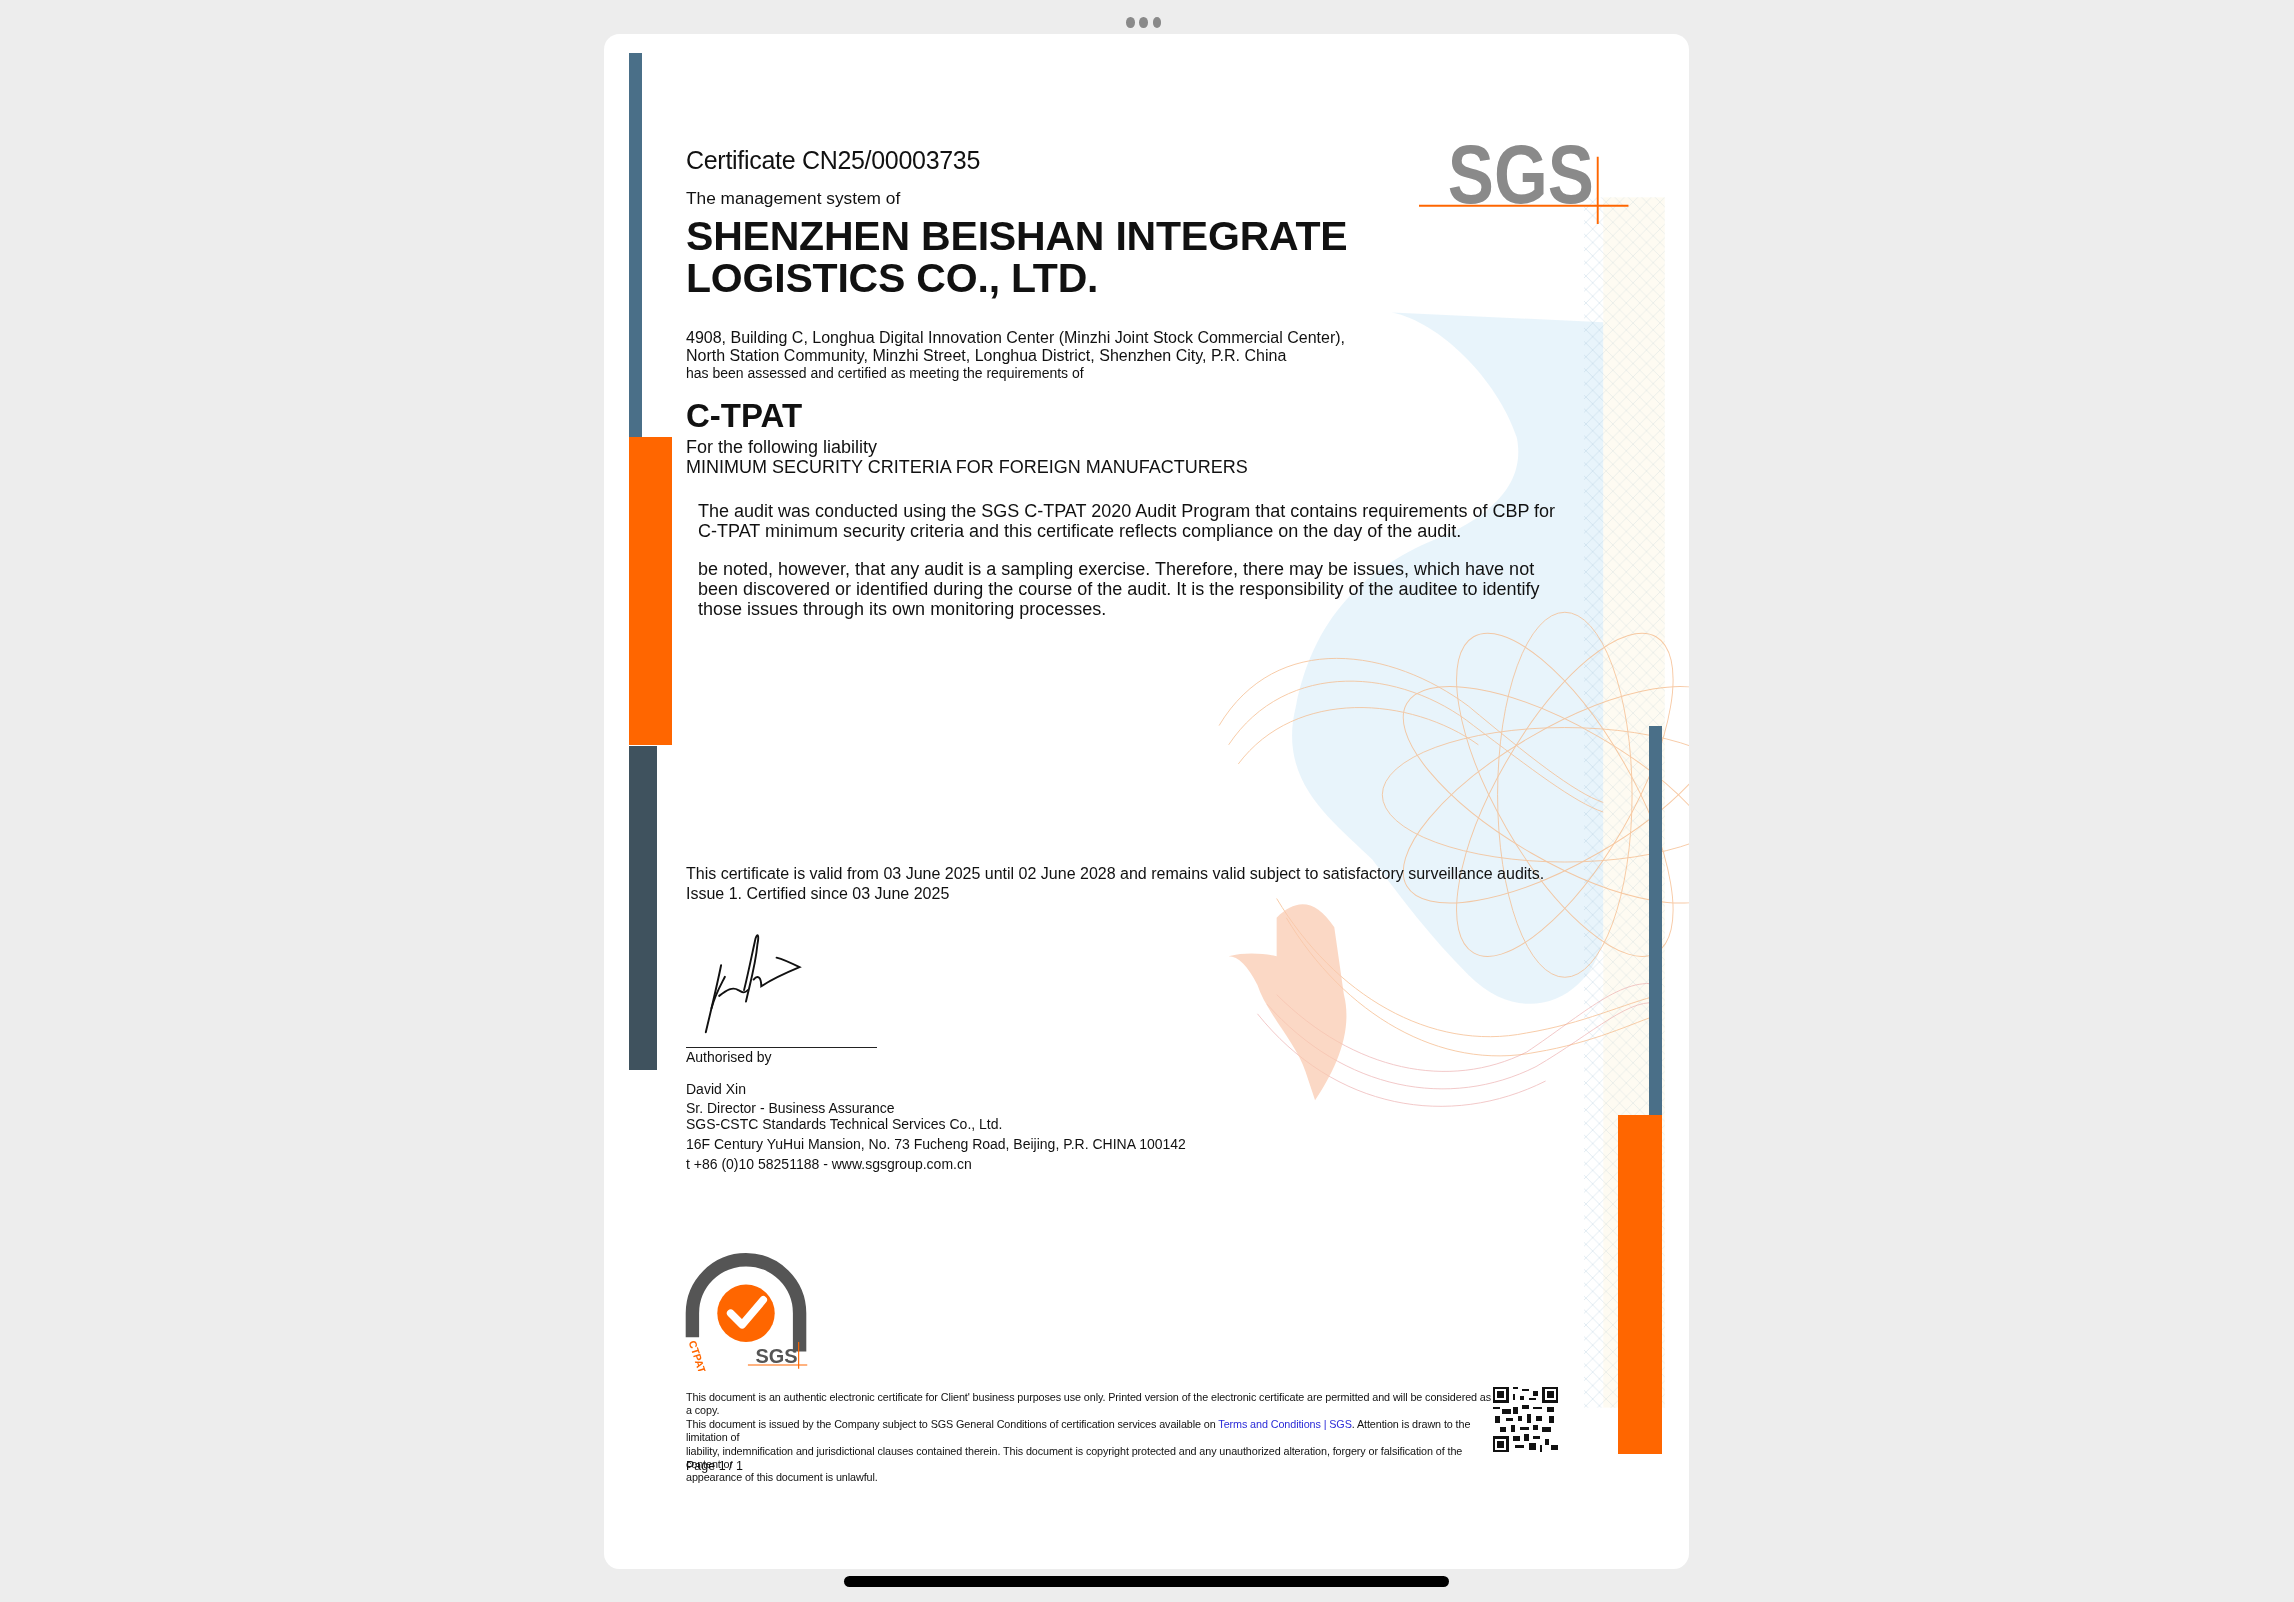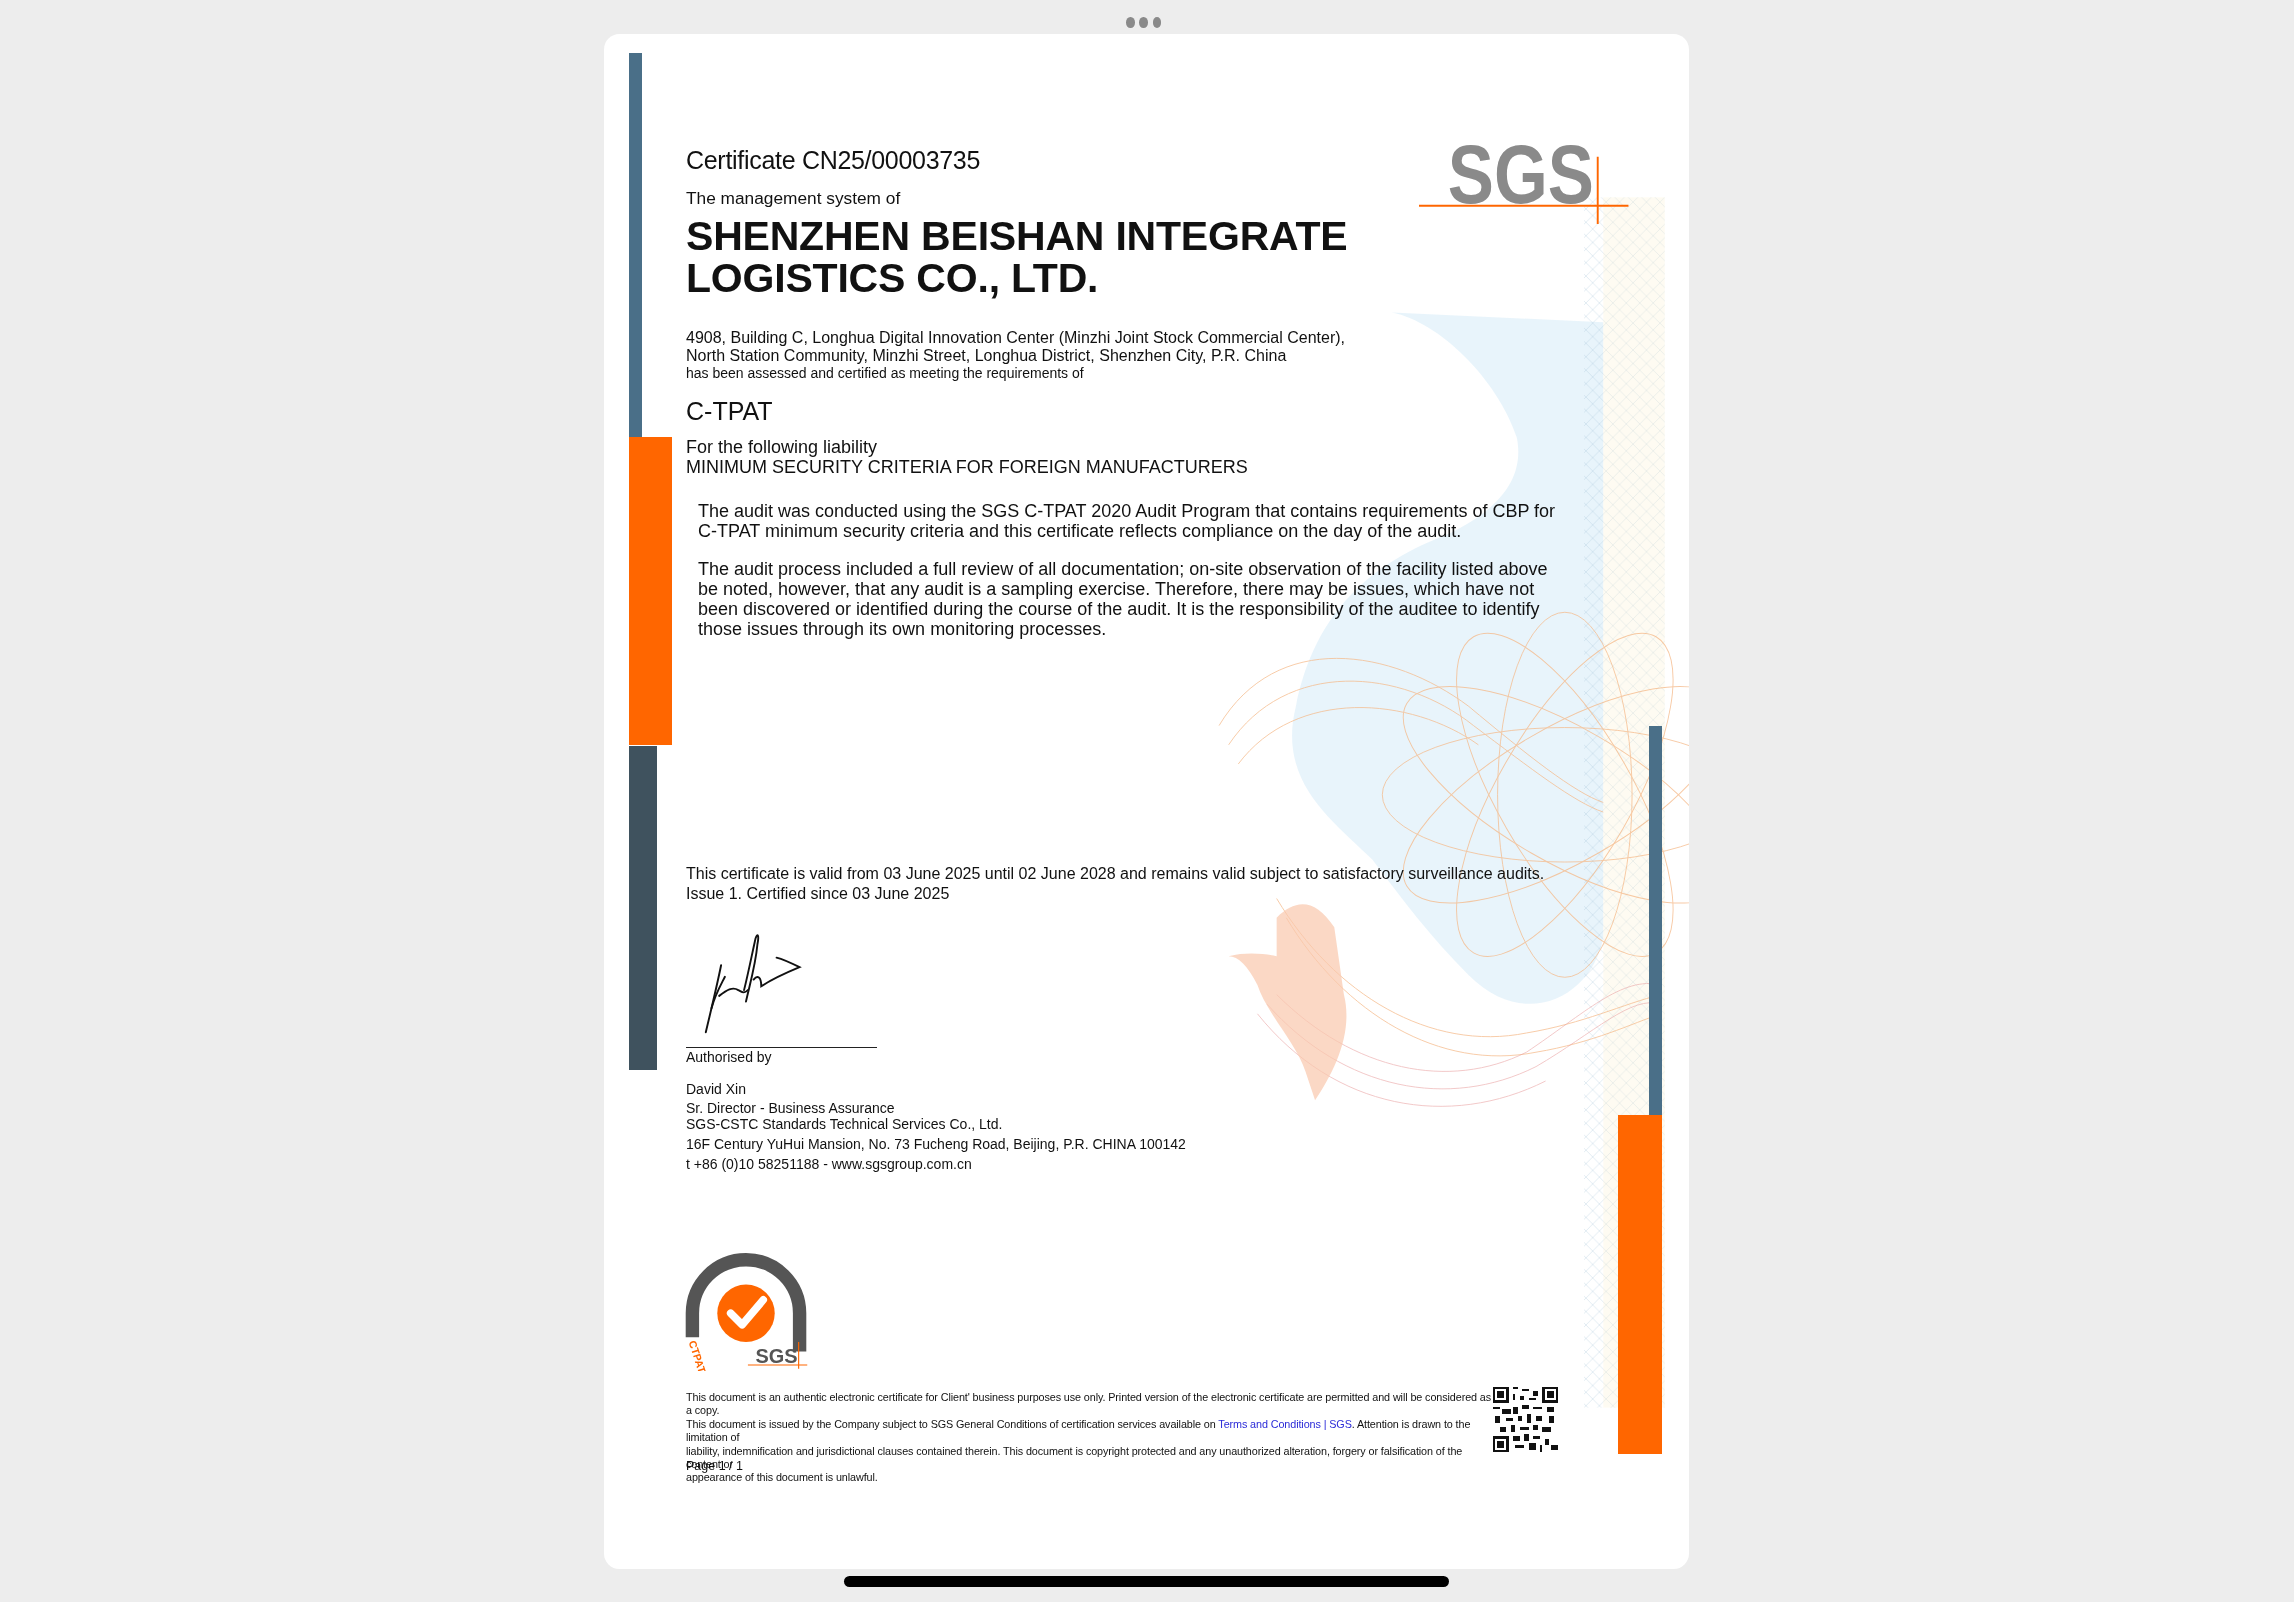--- a/index.html
+++ b/index.html
@@ -16,21 +16,21 @@
     background: #fff; border-radius: 15.4px; overflow: hidden;
   }
   .bar { position: absolute; }
   .bg-art { position: absolute; left: 0; top: 0; }
   .txt { position: absolute; left: 82px; color: #111; }
   .cert-no { top: 112px; font-size: 25px; letter-spacing: -0.3px; }
   .mgmt { top: 154px; font-size: 17.3px; }
   .company { top: 181px; font-size: 41px; font-weight: bold; line-height: 42px; letter-spacing: -0.2px; }
   .addr { top: 295px; font-size: 16px; line-height: 18px; }
   .assessed { top: 331px; font-size: 14px; }
-  .standard { top: 363px; font-size: 25px; font-weight: normal; }
+  .standard { top: 363px; font-size: 33px; font-weight: bold; }
   .act-label { top: 403px; font-size: 18px; line-height: 20px; }
   .para { font-size: 18px; line-height: 20px; width: 865px; margin-left: 12px; }
   .p1 { top: 467px; }
   .p2 { top: 525px; }
   .validity { top: 830px; font-size: 16px; line-height: 20px; }
   .sig-line { position: absolute; left: 82px; top: 1013px; width: 191px; height: 1px; background: #222; }
   .auth { top: 1014px; font-size: 14px; line-height: 19px; }
   .sgs-addr { top: 1080px; font-size: 14px; line-height: 20px; }
   .disclaimer { top: 1357px; font-size: 10.8px; line-height: 13.4px; width: 807px; letter-spacing: -0.1px; }
   .disclaimer .link { color: #2b2bd8; margin-top: 44px; }
@@ -116,21 +116,20 @@
   <div class="txt standard">C-TPAT</div>
   <div class="txt act-label">
     <div>For the following liability</div>
     <div>MINIMUM SECURITY CRITERIA FOR FOREIGN MANUFACTURERS</div>
   </div>
   <div class="txt para p1">
     <div>The audit was conducted using the SGS C-TPAT 2020 Audit Program that contains requirements of CBP for</div>
     <div>C-TPAT minimum security criteria and this certificate reflects compliance on the day of the audit.</div>
   </div>
   <div class="txt para p2">
-    <div>The audit process included a full review of all documentation; on-site observation of the facility listed above</div>
     <div>be noted, however, that any audit is a sampling exercise. Therefore, there may be issues, which have not</div>
     <div>been discovered or identified during the course of the audit. It is the responsibility of the auditee to identify</div>
     <div>those issues through its own monitoring processes.</div>
   </div>
   <div class="txt validity">
     <div>This certificate is valid from 03 June 2025 until 02 June 2028 and remains valid subject to satisfactory surveillance audits.</div>
     <div>Issue 1. Certified since 03 June 2025</div>
   </div>
 
   <svg style="position:absolute; left:96px; top:893px;" width="134" height="110" viewBox="0 0 140 115">

